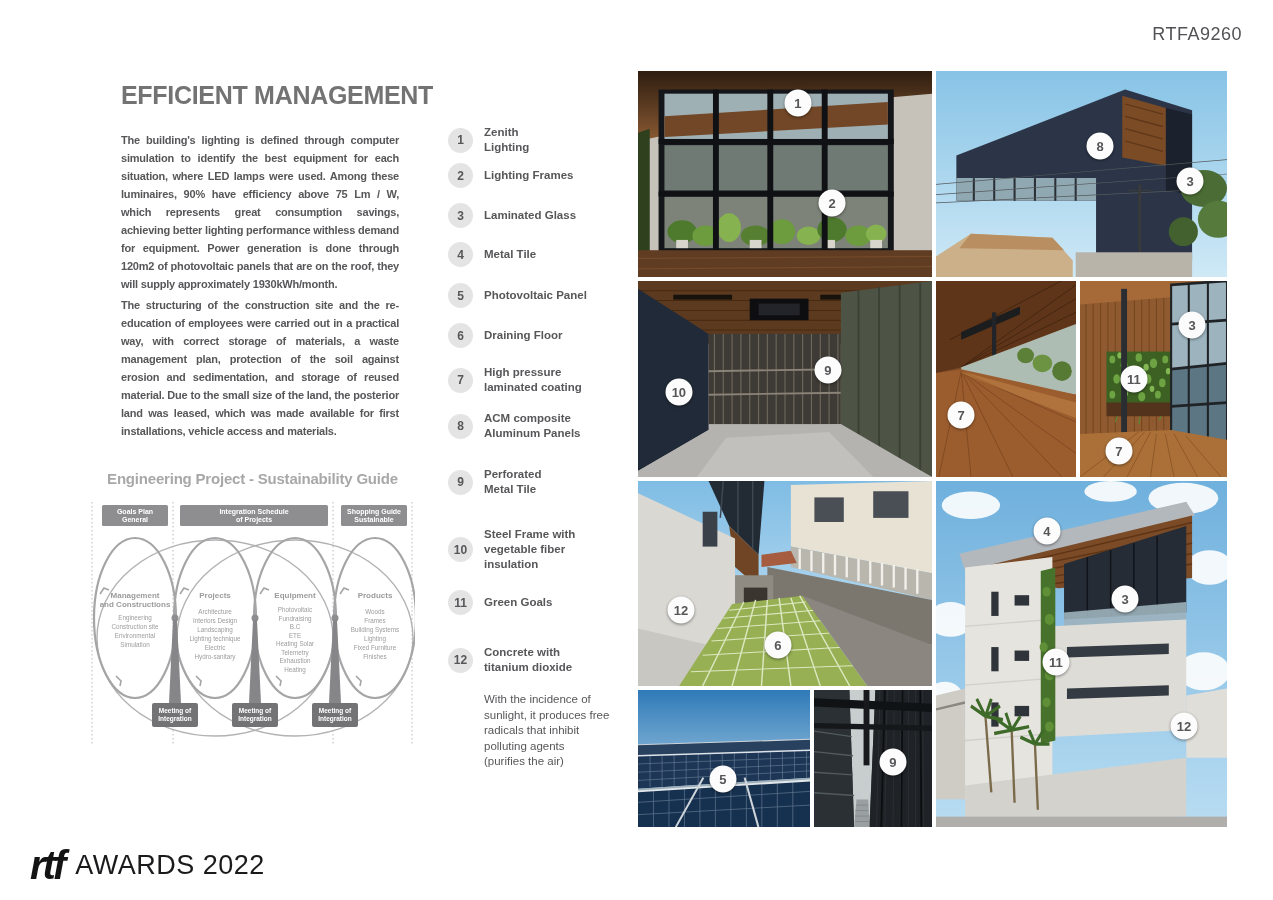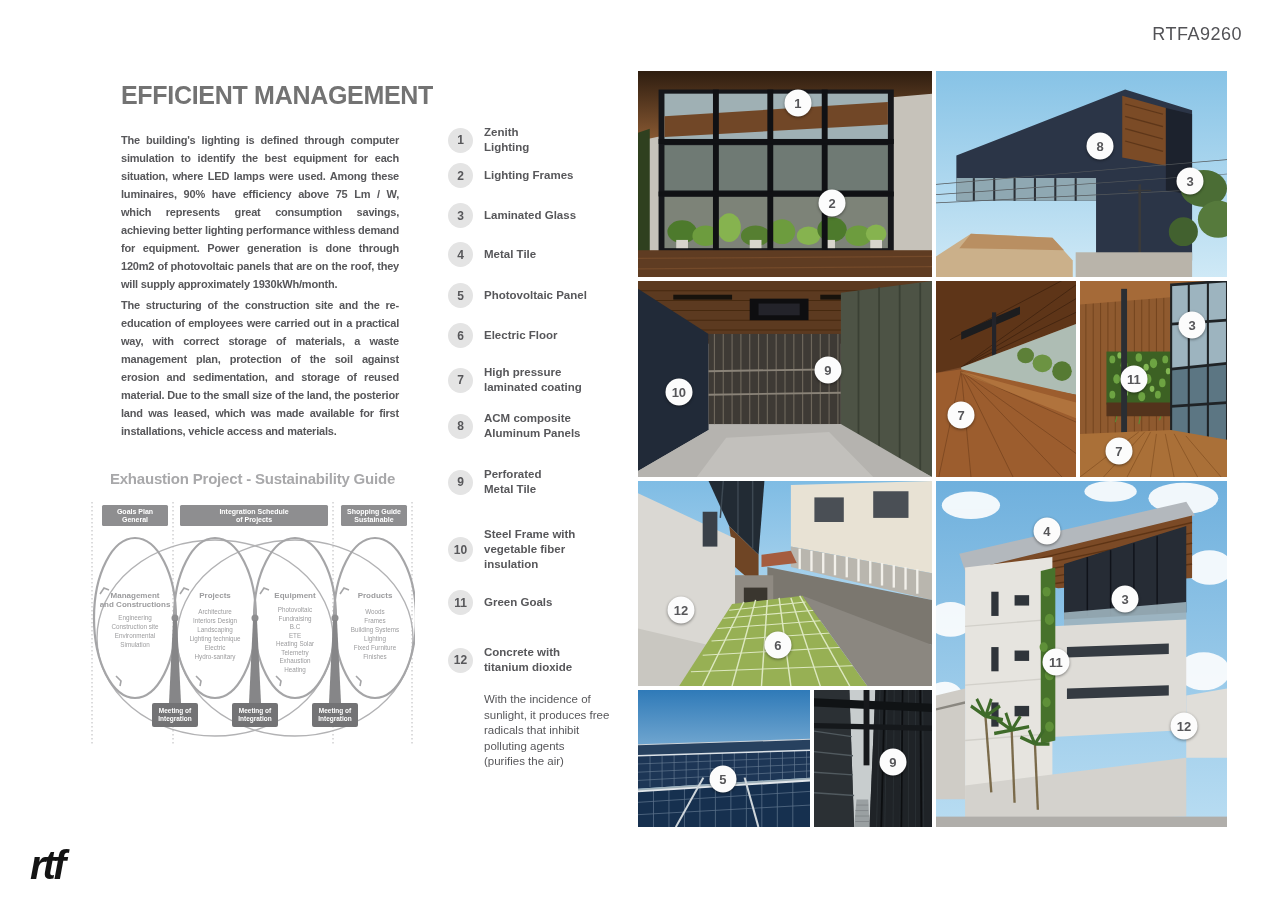--- a/index.html
+++ b/index.html
@@ -57,21 +57,21 @@
 </style>
 </head>
 <body>
 
 <div class="ref-code">RTFA9260</div>
 
 <h1 class="article-title">EFFICIENT MANAGEMENT</h1>
 <p class="para para1">The building's lighting is defined through computer simulation to identify the best equipment for each situation, where LED lamps were used. Among these luminaires, 90% have efficiency above 75 Lm / W, which represents great consumption savings, achieving better lighting performance withless demand for equipment. Power generation is done through 120m2 of photovoltaic panels that are on the roof, they will supply approximately 1930kWh/month.</p>
 <p class="para para2">The structuring of the construction site and the re-education of employees were carried out in a practical way, with correct storage of materials, a waste management plan, protection of the soil against erosion and sedimentation, and storage of reused material. Due to the small size of the land, the posterior land was leased, which was made available for first installations, vehicle access and materials.</p>
 
-<div class="diagram-title">Exhaustion Project - Sustainability Guide</div>
+<div class="diagram-title">Engineering Project - Sustainability Guide</div>
 <svg class="diagram-svg" viewBox="0 0 325 252">
 
   <g stroke="#b8b8ba" stroke-width="1" stroke-dasharray="1.5,2.5">
     <line x1="2" y1="4" x2="2" y2="246"></line>
       <line x1="83" y1="4" x2="83" y2="246"></line>
     <line x1="243" y1="4" x2="243" y2="246"></line>
       <line x1="322" y1="4" x2="322" y2="246"></line>
   </g>
 
   <g fill="none" stroke="#b2b2b4" stroke-width="1.4">
@@ -196,21 +196,21 @@
     <div class="llabel">Metal Tile</div>
   </div>
 
   <div class="legend-row">
     <div class="lnum">5</div>
     <div class="llabel">Photovoltaic Panel</div>
   </div>
 
   <div class="legend-row">
     <div class="lnum">6</div>
-    <div class="llabel">Electric Floor</div>
+    <div class="llabel">Draining Floor</div>
   </div>
 
   <div class="legend-row">
     <div class="lnum">7</div>
     <div class="llabel">High pressure
 laminated coating</div>
   </div>
 
   <div class="legend-row">
     <div class="lnum">8</div>
@@ -723,13 +723,14 @@
           <line x1="35" y1="92" x2="47" y2="92"></line>
           <line x1="35" y1="96" x2="47" y2="96"></line>
         </g>
     </svg>
   <div class="marker" style="left: 66.9%; top: 52.6%;">9</div>
     </div>
 </div>
 
 <div class="footer">
   <span class="rtf-logo">rtf</span>
+  <span class="awards">AWARDS 2022</span>
 </div>
 
 </body></html>

